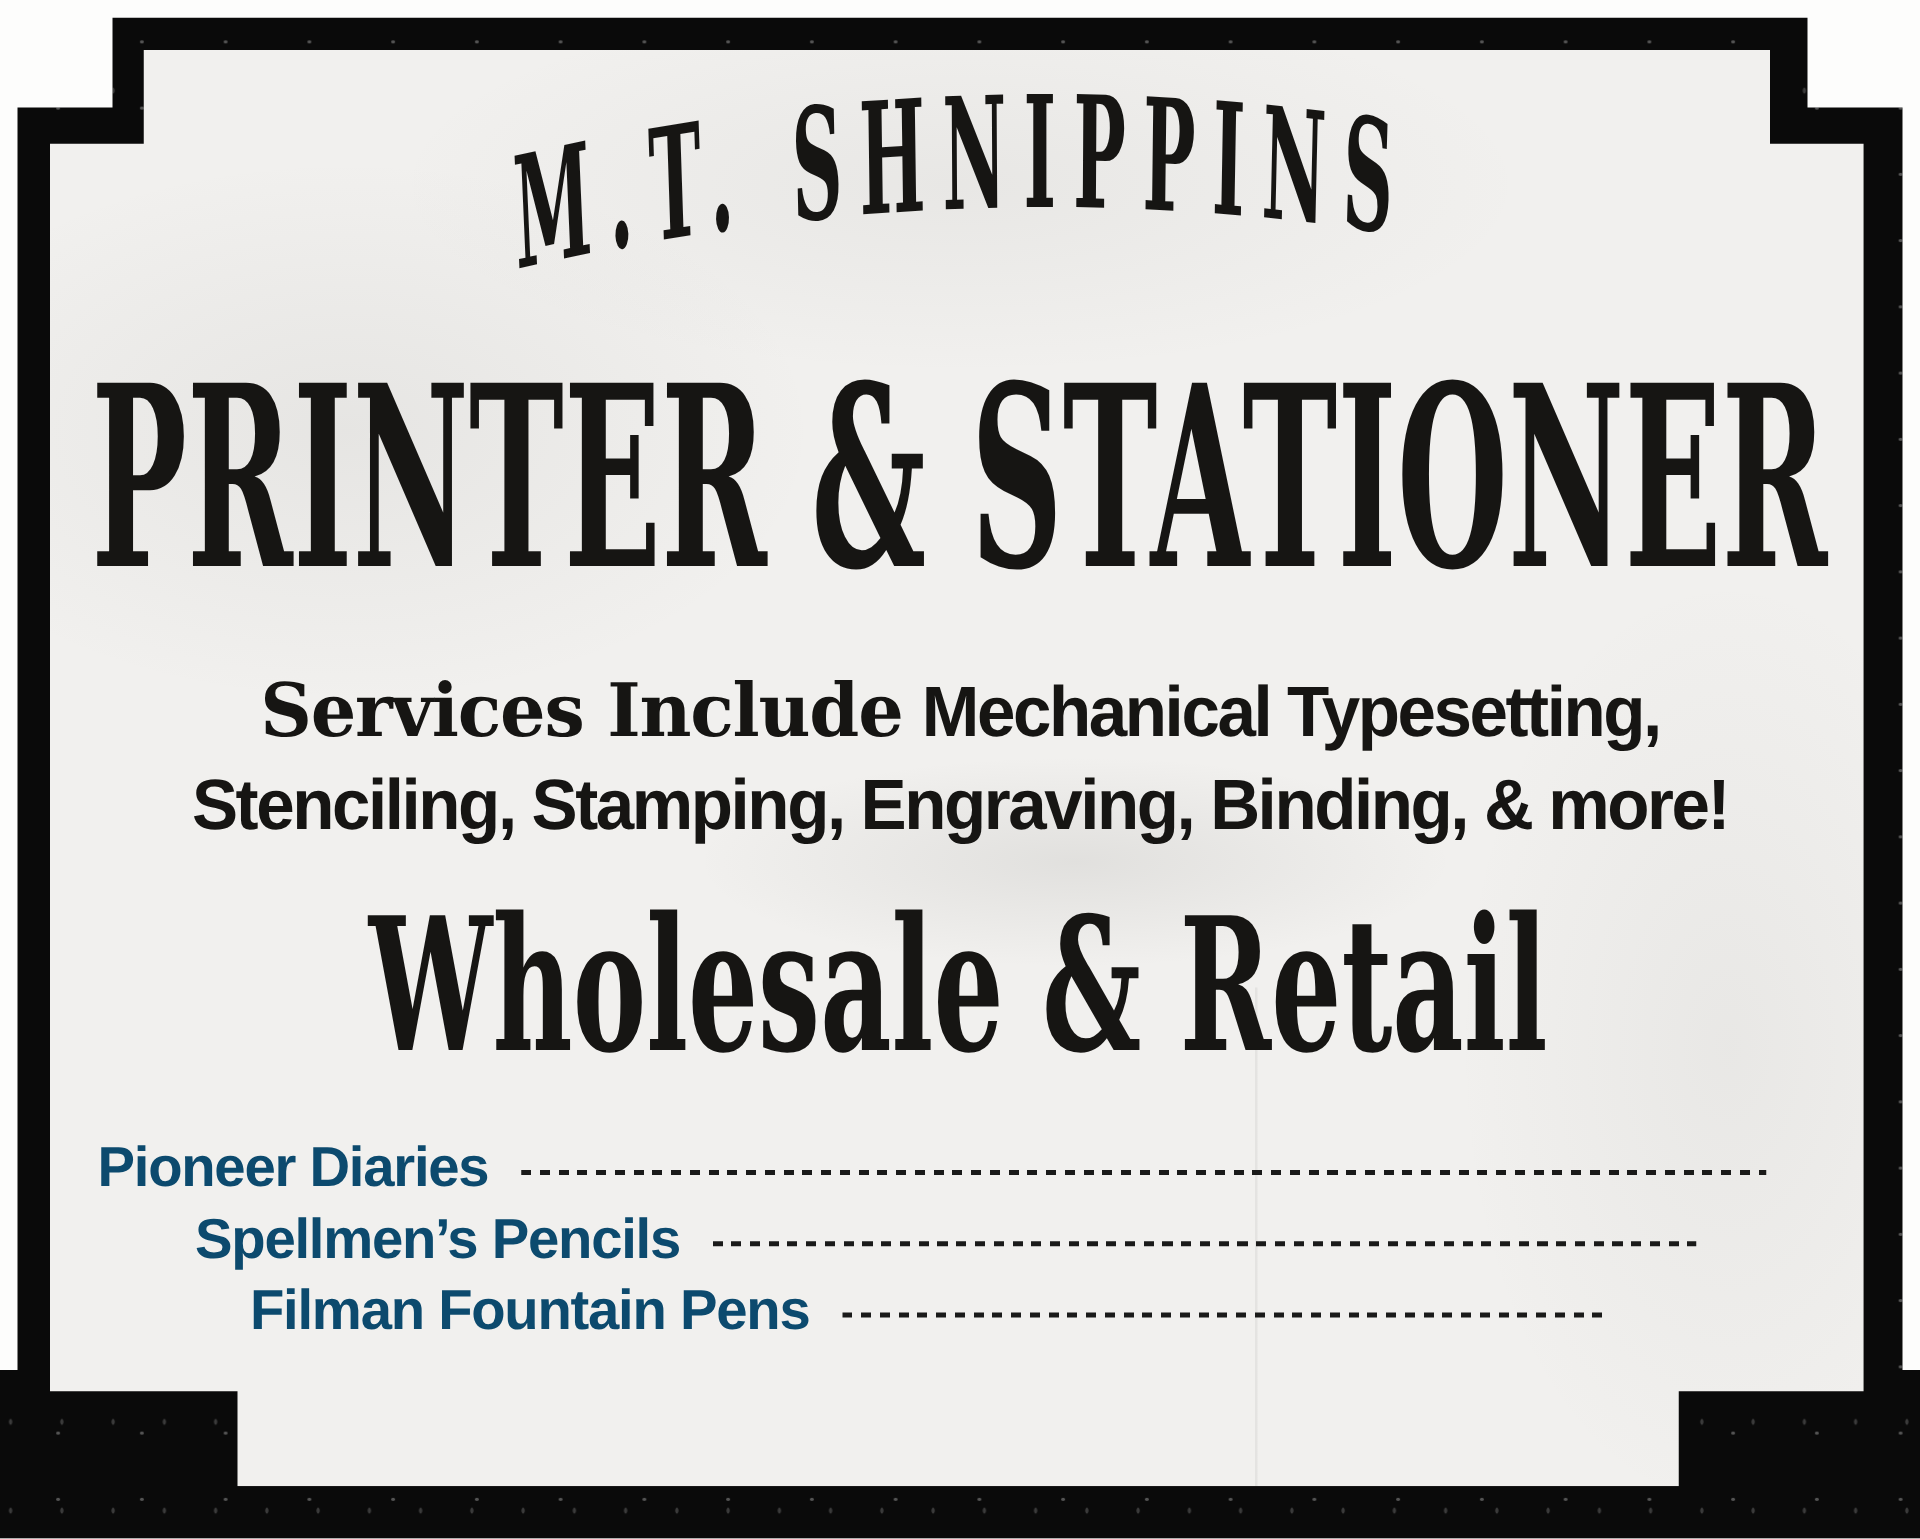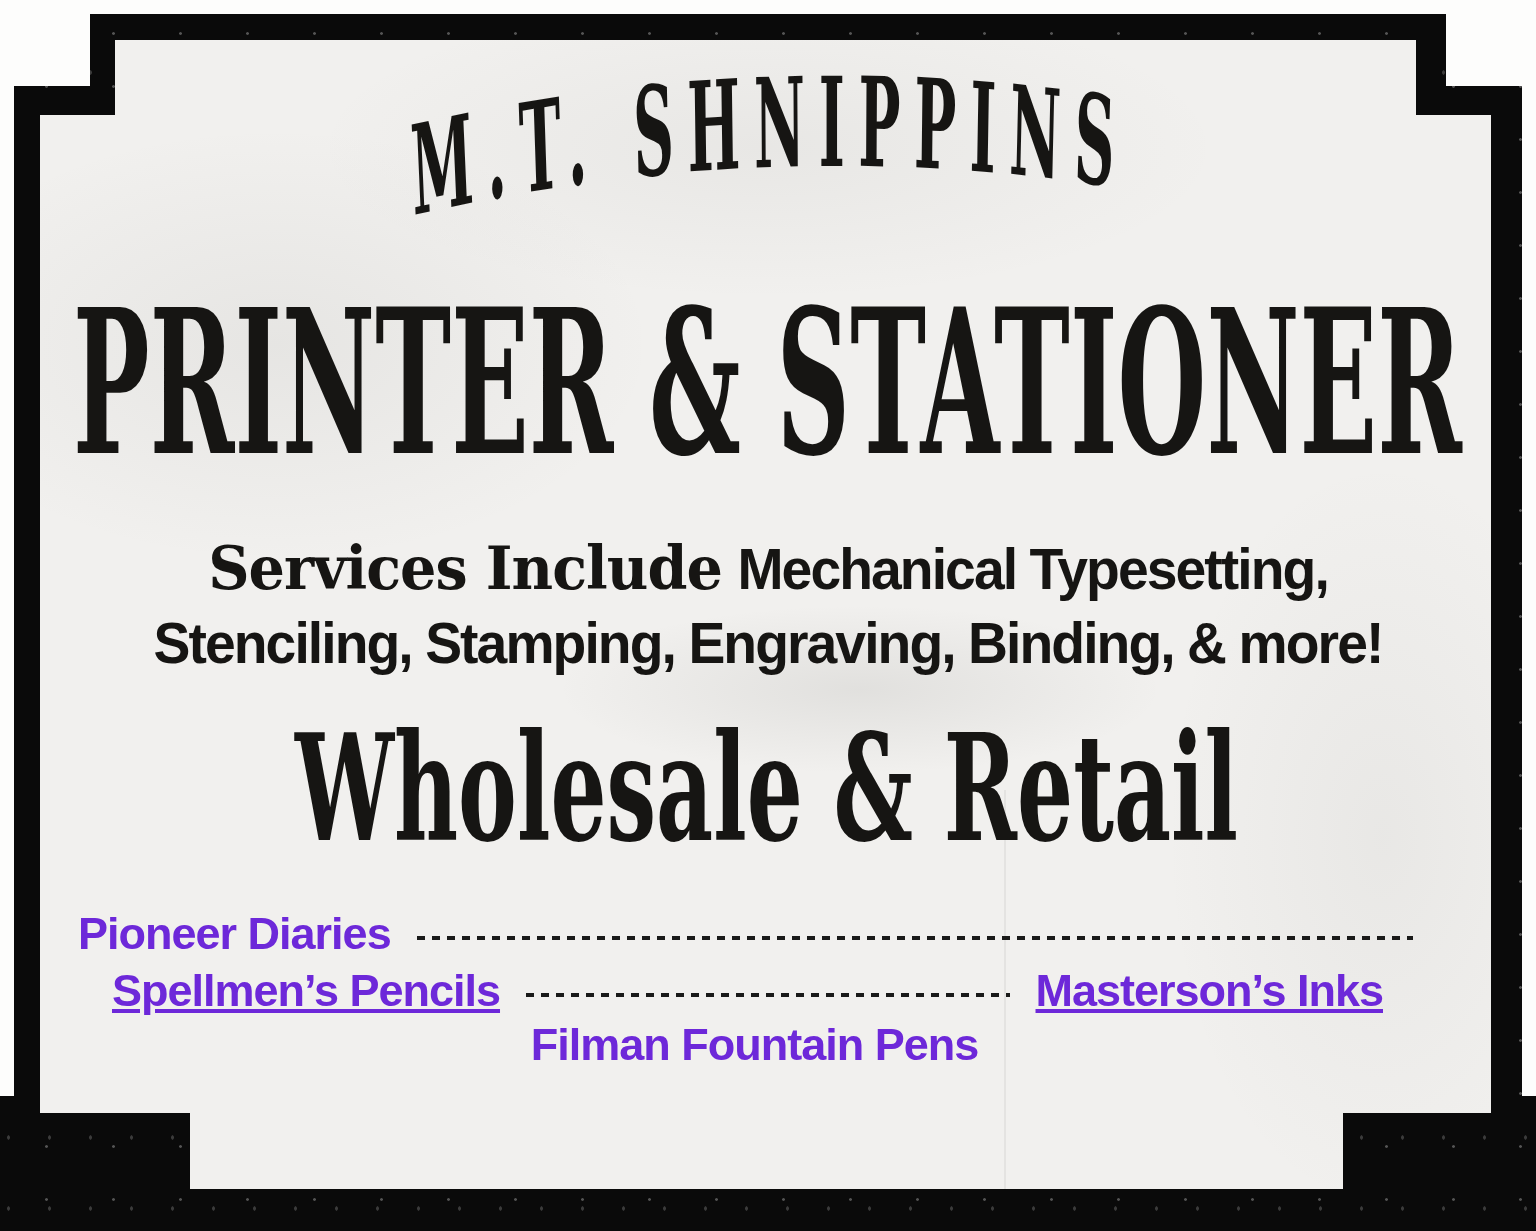--- a/index.html
+++ b/index.html
@@ -48,29 +48,29 @@
     position:absolute;left:0;right:0;top:532px;
     text-align:center;color:#161513;
     font-weight:700;font-size:57px;line-height:74px;letter-spacing:-2px;
     transform:scaleX(0.97);transform-origin:50% 0;
   }
   .services .slab{
     font-family:"DejaVu Serif",serif;font-size:59px;letter-spacing:-1px;
   }
   .services .rest{margin-left:16px;}
   .products{
-    position:absolute;left:40px;right:45px;top:905px;color:#6d28d9;
+    position:absolute;left:40px;right:45px;top:905px;color:#0c4a6e;
   }
   .prow{
     display:flex;align-items:center;height:57px;
     font-weight:700;font-size:45px;letter-spacing:-1px;white-space:nowrap;
   }
   .prow.r1{padding-left:38px;padding-right:52px;}
-  .prow.r2{padding-left:72px;padding-right:108px;text-decoration:underline;}
-  .prow.r3{padding-left:160px;padding-right:182px;flex-direction:column;}
+  .prow.r2{padding-left:116px;padding-right:108px;}
+  .prow.r3{padding-left:160px;padding-right:182px;}
   .leader{
     flex:1;height:4px;margin:0 26px;transform:translateY(4px);
     background-image:repeating-linear-gradient(90deg,#1a1a19 0 8px,transparent 8px 15px);
   }
   .plabel{display:inline-block;}
 </style>
 </head>
 <body>
 
 <div class="canvas">
@@ -99,21 +99,20 @@
   </div>
 
   <div class="products">
     <div class="prow r1">
       <span class="plabel">Pioneer Diaries</span>
       <span class="leader"></span>
     </div>
     <div class="prow r2">
       <span class="plabel">Spellmen’s Pencils</span>
       <span class="leader"></span>
-      <span class="plabel">Masterson’s Inks</span>
     </div>
     <div class="prow r3">
       <span class="plabel">Filman Fountain Pens</span>
       <span class="leader"></span>
     </div>
   </div>
 
 </div>
 
 </body></html>

